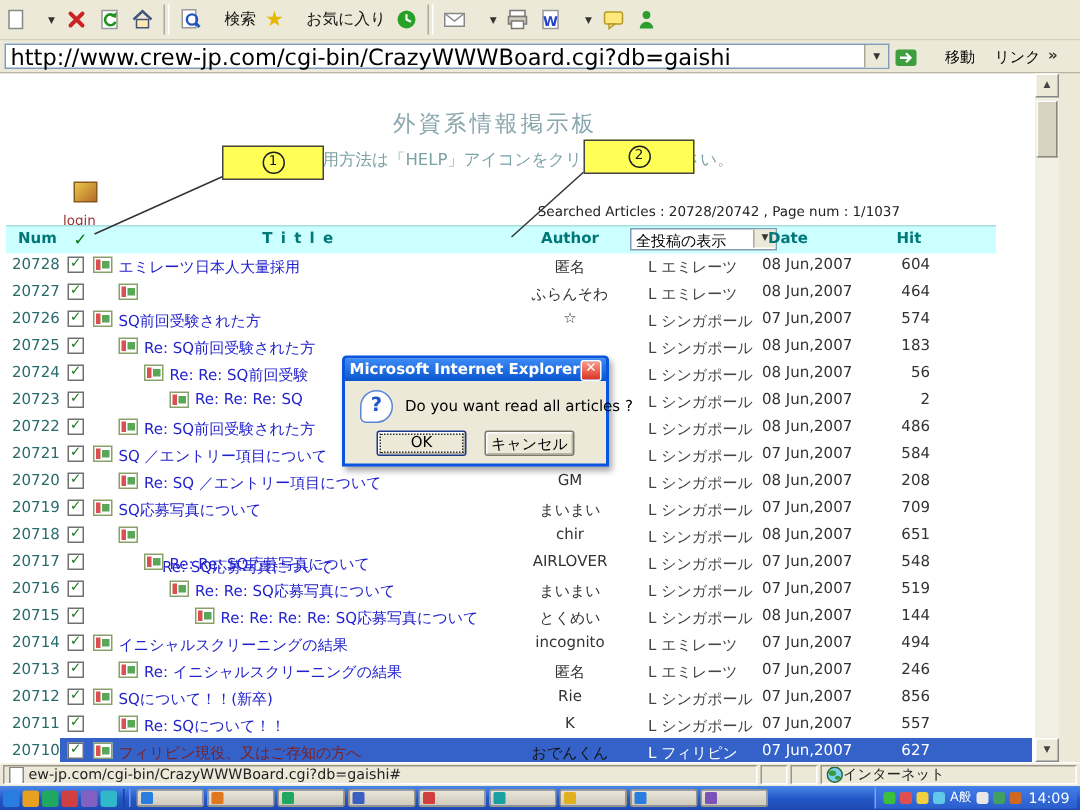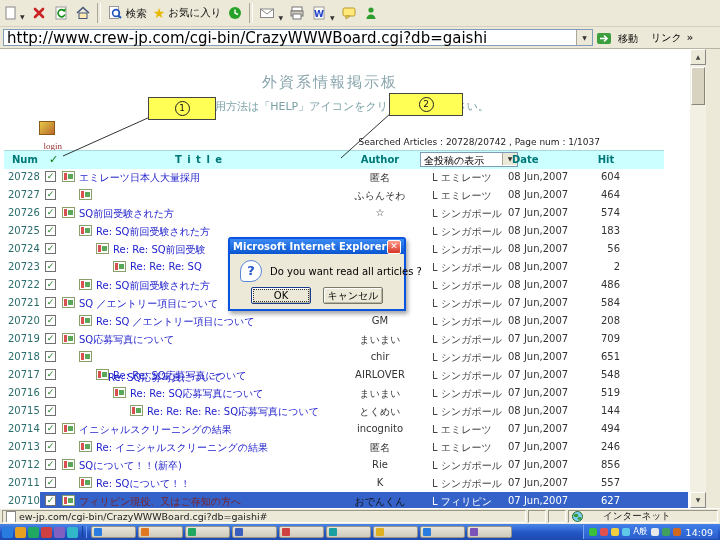--- a/index.html
+++ b/index.html
@@ -2,21 +2,21 @@
 <html><head>
 <meta charset="utf-8">
 <style>
   html,body{margin:0;padding:0;}
   .screen{position:relative;width:720px;height:540px;background:#ece9d8;overflow:hidden;
           font-family:"DejaVu Sans","Liberation Sans",sans-serif;color:#000;}
   svg{display:block;}
   
   .toolbar{position:absolute;left:0;top:0;width:720px;height:27px;display:flex;align-items:center;
            padding:0 2px;box-sizing:border-box;background:#ece9d8;border-bottom:1px solid #d4d0c0;}
-  .tbtn{display:flex;align-items:flex-end;gap:3px;padding:2px 3px;}
+  .tbtn{display:flex;align-items:center;gap:15px;padding:2px 3px;}
   .tlabel{font-size:10.5px;color:#111;white-space:nowrap;}
   .caret{font-size:6px;color:#333;}
   .tbsep{width:2px;height:20px;border-left:1px solid #aca899;border-right:1px solid #fff;margin:0 3px;}
   .star{font-size:14px;color:#e8b800;line-height:14px;}
   
   .addr{position:absolute;left:0;top:27px;width:720px;height:22px;display:flex;align-items:center;
         background:#ece9d8;border-bottom:1px solid #b8b4a4;padding:0 3px;box-sizing:border-box;}
   .addrfield{flex:0 0 590px;height:17px;background:#fff;border:1px solid #7f9db9;display:flex;
              align-items:center;box-sizing:border-box;}
   .addrtext{font-size:15px;padding-left:3px;flex:1;white-space:nowrap;overflow:hidden;}
@@ -31,21 +31,21 @@
   .pagetitle{position:absolute;left:0;top:24px;width:660px;text-align:center;font-size:15px;
              letter-spacing:2px;color:#8aa6ae;}
   .pagesub{position:absolute;left:215px;top:50px;font-size:11px;color:#7ba2a6;white-space:nowrap;}
   .callout{position:absolute;background:#ffff55;border:1px solid #444;display:flex;align-items:center;
            justify-content:center;z-index:6;}
   .c1{left:148px;top:48px;width:66px;height:21px;}
   .c2{left:389px;top:44px;width:72px;height:21px;}
   .cnum{width:13px;height:13px;border:1px solid #222;border-radius:50%;font-size:9px;line-height:13px;
         text-align:center;color:#111;}
   .lines{position:absolute;left:0;top:0;z-index:5;pointer-events:none;}
-  .login{position:absolute;left:32px;top:72px;width:30px;text-align:right;font-family:Liberation Serif, serif;}
+  .login{position:absolute;left:42px;top:72px;width:30px;text-align:left;}
   .loginicon{display:block;margin:0 auto;width:14px;height:12px;
              background:linear-gradient(135deg,#e8c84a,#b86a2a);border:1px solid #8a5a1a;}
   .loginlabel{font-size:9px;color:#993333;}
   .searchinfo{position:absolute;left:300px;top:88px;width:300px;text-align:right;font-size:9px;color:#222;}
   
   .bheader{position:absolute;left:4px;top:101px;width:660px;height:18px;background:#ccffff;
            font-size:10px;font-weight:bold;color:#007878;border-top:1px solid #a8dcdc;}
   .h-num{position:absolute;left:8px;top:3px;}
   .h-cb{position:absolute;left:45px;top:2px;color:#067806;font-size:11px;}
   .h-title{position:absolute;left:80px;top:3px;width:230px;text-align:center;letter-spacing:1px;}
@@ -103,21 +103,21 @@
   .sup{top:0;}.sdn{bottom:0;}
   .sthumb{position:absolute;left:1px;top:18px;width:14px;height:38px;background:#d8d3c0;
           border:1px solid #fff;border-right-color:#8a8678;border-bottom-color:#8a8678;box-sizing:border-box;}
   
   .status{position:absolute;left:0;top:508px;width:720px;height:16px;background:#ece9d8;display:flex;
           align-items:stretch;padding:1px 2px;box-sizing:border-box;gap:2px;border-top:1px solid #fff;}
   .spanel{border:1px solid;border-color:#9a9687 #fff #fff #9a9687;display:flex;align-items:center;
           font-size:9.5px;color:#222;padding:0 3px;box-sizing:border-box;white-space:nowrap;overflow:hidden;}
   .sp1{flex:1;gap:3px;}
   .sp2,.sp3{width:18px;}
-  .spzone{width:150px;gap:20px;}
+  .spzone{width:171px;gap:0;}
   .sdoc{width:8px;height:10px;background:#fff;border:1px solid #888;flex:0 0 auto;}
   
   .taskbar{position:absolute;left:0;top:524px;width:720px;height:16px;display:flex;align-items:center;
            padding:0 2px;box-sizing:border-box;gap:2px;
            background:linear-gradient(#4a86e8,#2356c5 55%,#1e4ab0);}
   .ql{width:11px;height:11px;border-radius:2px;flex:0 0 auto;}
   .qldiv{width:3px;height:12px;border-left:1px solid #1a3f9a;border-right:1px solid #6f9bf0;margin:0 2px;flex:0 0 auto;}
   .tkb{height:12px;flex:0 0 45px;background:linear-gradient(#e8e5da,#cfcaba);border:1px solid #9a9687;
        border-radius:2px;display:flex;align-items:center;gap:2px;padding:0 2px;box-sizing:border-box;}
   .tki{width:8px;height:8px;border-radius:1px;flex:0 0 auto;}

